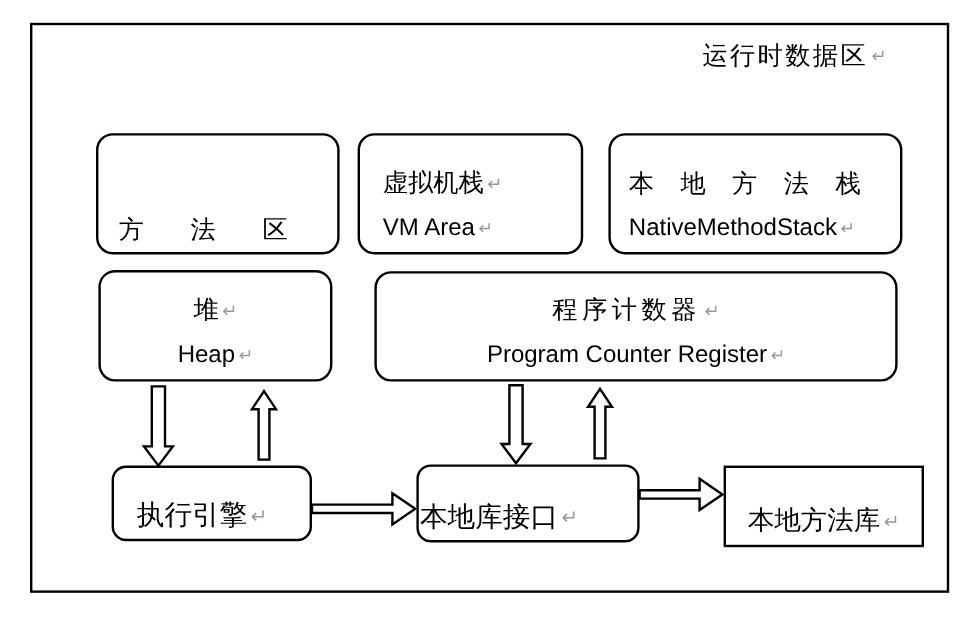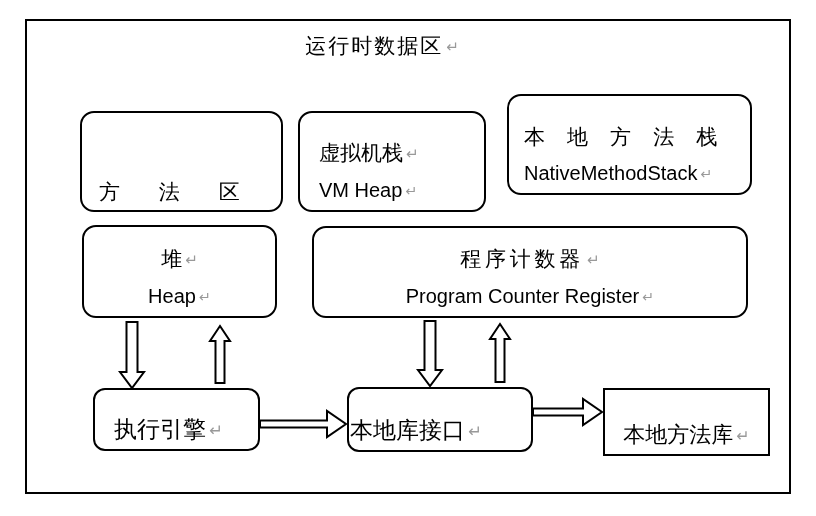--- a/index.html
+++ b/index.html
@@ -23,21 +23,21 @@
     border: 2px solid #000000;
     box-sizing: border-box;
     background: #ffffff;
   }
   .diagram-title {
     position: absolute;
     left: 25px; top: 32px;
     width: 766px;
     padding-right: 50px;
     box-sizing: border-box;
-    text-align: center;
+    text-align: right;
     font-size: 21px;
     letter-spacing: 2px;
     white-space: nowrap;
   }
   .box {
     position: absolute;
     background: #ffffff;
     border: 2.5px solid #000000;
     border-radius: 14px;
     box-sizing: border-box;
@@ -51,21 +51,21 @@
   .ret {
     color: #999999;
     font-size: 0.72em;
     margin-left: 3px;
     vertical-align: 1px;
   }
   
   #box-method-area   { left: 80px;  top: 111px; width: 203px; height: 101px; padding-left: 17px; }
   #box-method-area .zh { letter-spacing: 1.85em; }
   #box-vm-stack      { left: 298px; top: 111px; width: 188px; height: 101px; padding-left: 19px; }
-  #box-nms           { left: 507px; top: 94px; width: 245px; height: 101px; padding-left: 15px; }
+  #box-nms           { left: 507px; top: 111px; width: 245px; height: 101px; padding-left: 15px; }
   #box-nms .zh       { letter-spacing: 1.05em; }
   
   #box-heap          { left: 82px;  top: 225px; width: 195px; height: 93px;  text-align: center; }
   #box-pcr           { left: 312px; top: 226px; width: 436px; height: 92px;  text-align: center; }
   #box-pcr .zh       { letter-spacing: 0.18em; text-indent: 0.18em; margin-top: 48px; }
   
   .smallbox {
     border-width: 2px;
     border-radius: 12px;
   }
@@ -99,21 +99,21 @@
   <div class="frame"></div>
 
   <div class="diagram-title"><span>运行时数据区</span><span class="ret">↵</span></div>
 
   <div class="box" id="box-method-area">
     <div class="line zh">方法区</div>
   </div>
 
   <div class="box" id="box-vm-stack">
     <div class="line zh"><span>虚拟机栈</span><span class="ret">↵</span></div>
-    <div class="line en"><span>VM Heap</span><span class="ret">↵</span></div>
+    <div class="line en"><span>VM Area</span><span class="ret">↵</span></div>
   </div>
 
   <div class="box" id="box-nms">
     <div class="line zh">本地方法栈</div>
     <div class="line en"><span>NativeMethodStack</span><span class="ret">↵</span></div>
   </div>
 
   <div class="box" id="box-heap">
     <div class="line zh"><span>堆</span><span class="ret">↵</span></div>
     <div class="line en"><span>Heap</span><span class="ret">↵</span></div>

